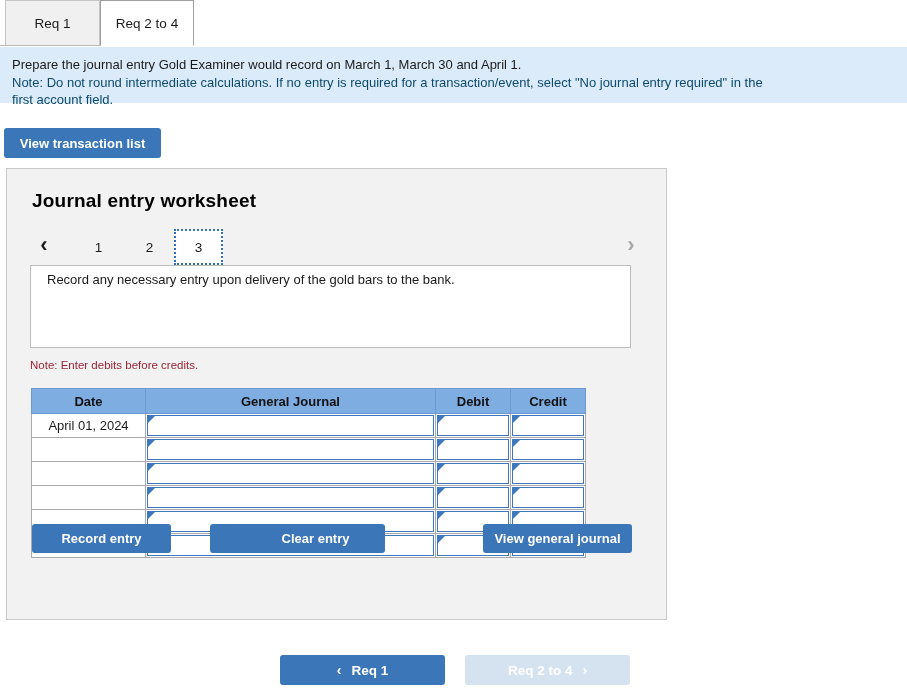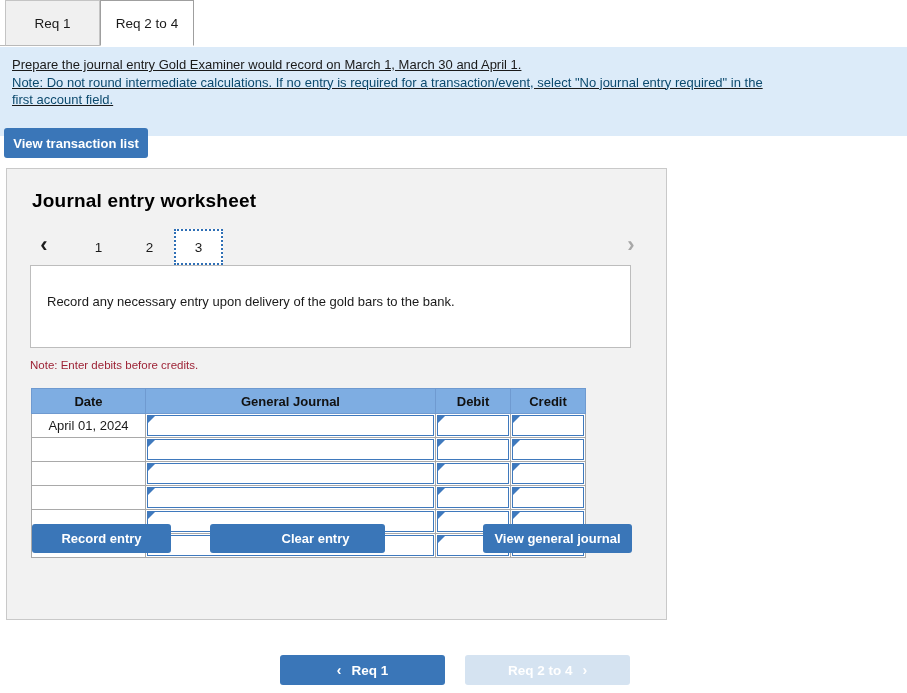--- a/index.html
+++ b/index.html
@@ -67,25 +67,24 @@
     box-sizing: border-box;
     border-top: 1px solid #ffffff;
     background: #ffffff;
   }
 
   
   .banner {
     position: absolute;
     top: 47px; left: 0;
     width: 907px;
-    height: 89px;
+    height: 56px;
     box-sizing: border-box;
     background: #dcebf9;
     padding: 9px 12px 0 12px;
-    text-decoration: underline;
   }
   .banner-line {
     font-size: 13px;
     line-height: 17.5px;
     color: #1a1a1a;
   }
   .banner-note {
     font-size: 13px;
     line-height: 17.5px;
     color: #0c4a6e;
@@ -103,21 +102,21 @@
     border: none;
     border-radius: 3px;
     cursor: pointer;
     font-family: "Liberation Sans", sans-serif;
     white-space: nowrap;
   }
   .btn-view-tx {
     position: absolute;
     top: 128px;
     left: 4px;
-    width: 144px;
+    width: 157px;
     height: 30px;
   }
 
   
   .panel {
     position: absolute;
     top: 168px;
     left: 6px;
     width: 661px;
     height: 452px;
@@ -183,21 +182,21 @@
   
   .descbox {
     position: absolute;
     top: 96px;
     left: 23px;
     width: 601px;
     height: 83px;
     box-sizing: border-box;
     background: #ffffff;
     border: 1px solid #bdbdbd;
-    padding: 28px 16px;
+    padding: 6px 16px;
     font-size: 13px;
     color: #1a1a1a;
   }
   .note-debits {
     position: absolute;
     top: 190px;
     left: 23px;
     font-size: 11.5px;
     color: #9d2235;
   }

